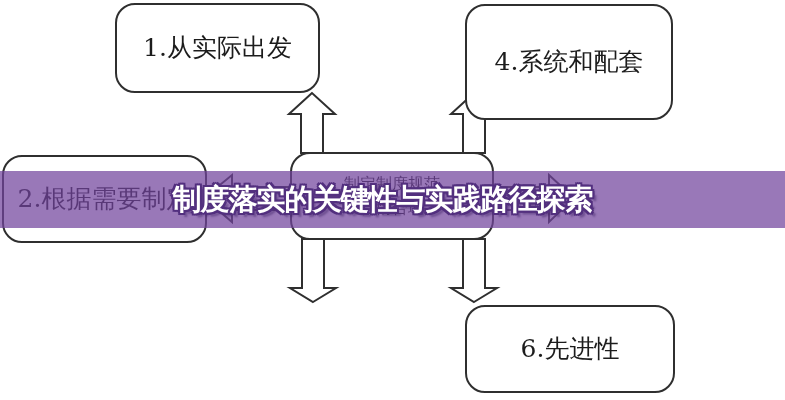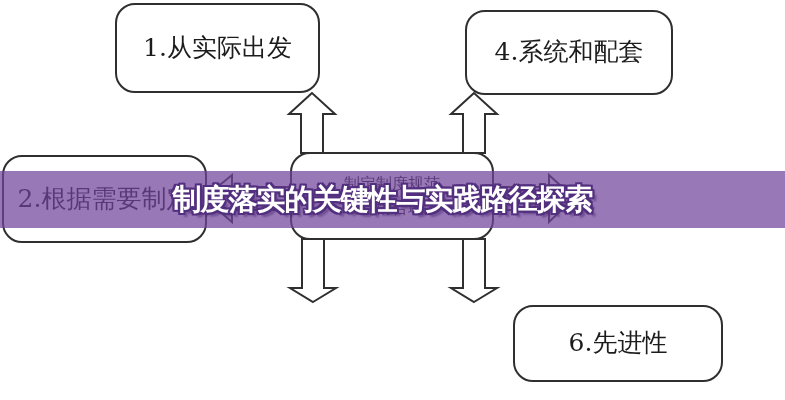--- a/index.html
+++ b/index.html
@@ -32,26 +32,26 @@
     align-items: center;
     justify-content: center;
     text-align: center;
     font-family: "DejaVu Serif", "Liberation Serif", serif;
     font-size: 25px;
     line-height: 1.15;
     color: #1c1c1c;
     z-index: 2;
   }
   .node-1 { left: 115px; top: 3px;   width: 205px; height: 90px; }
-  .node-4 { left: 465px; top: 10px;   width: 208px; height: 85px; }
+  .node-4 { left: 465px; top: 4px;   width: 208px; height: 116px; }
   .node-2 { left: 2px;   top: 155px; width: 205px; height: 88px; }
   .node-c { left: 290px; top: 152px; width: 204px; height: 88px; font-size: 16px; line-height: 1.5; }
   .node-5 { left: 580px; top: 154px; width: 198px; height: 89px; }
   .node-3 { left: 115px; top: 303px; width: 207px; height: 95px; }
-  .node-6 { left: 465px; top: 305px; width: 210px; height: 77px; margin-left: 48px; }
+  .node-6 { left: 465px; top: 305px; width: 210px; height: 88px; }
   .banner {
     position: absolute;
     left: 0; top: 171px;
     width: 785px; height: 57px;
     background: rgba(113, 68, 156, 0.72);
     z-index: 3;
   }
   .banner-title {
     position: absolute;
     left: 0; top: 171px;

